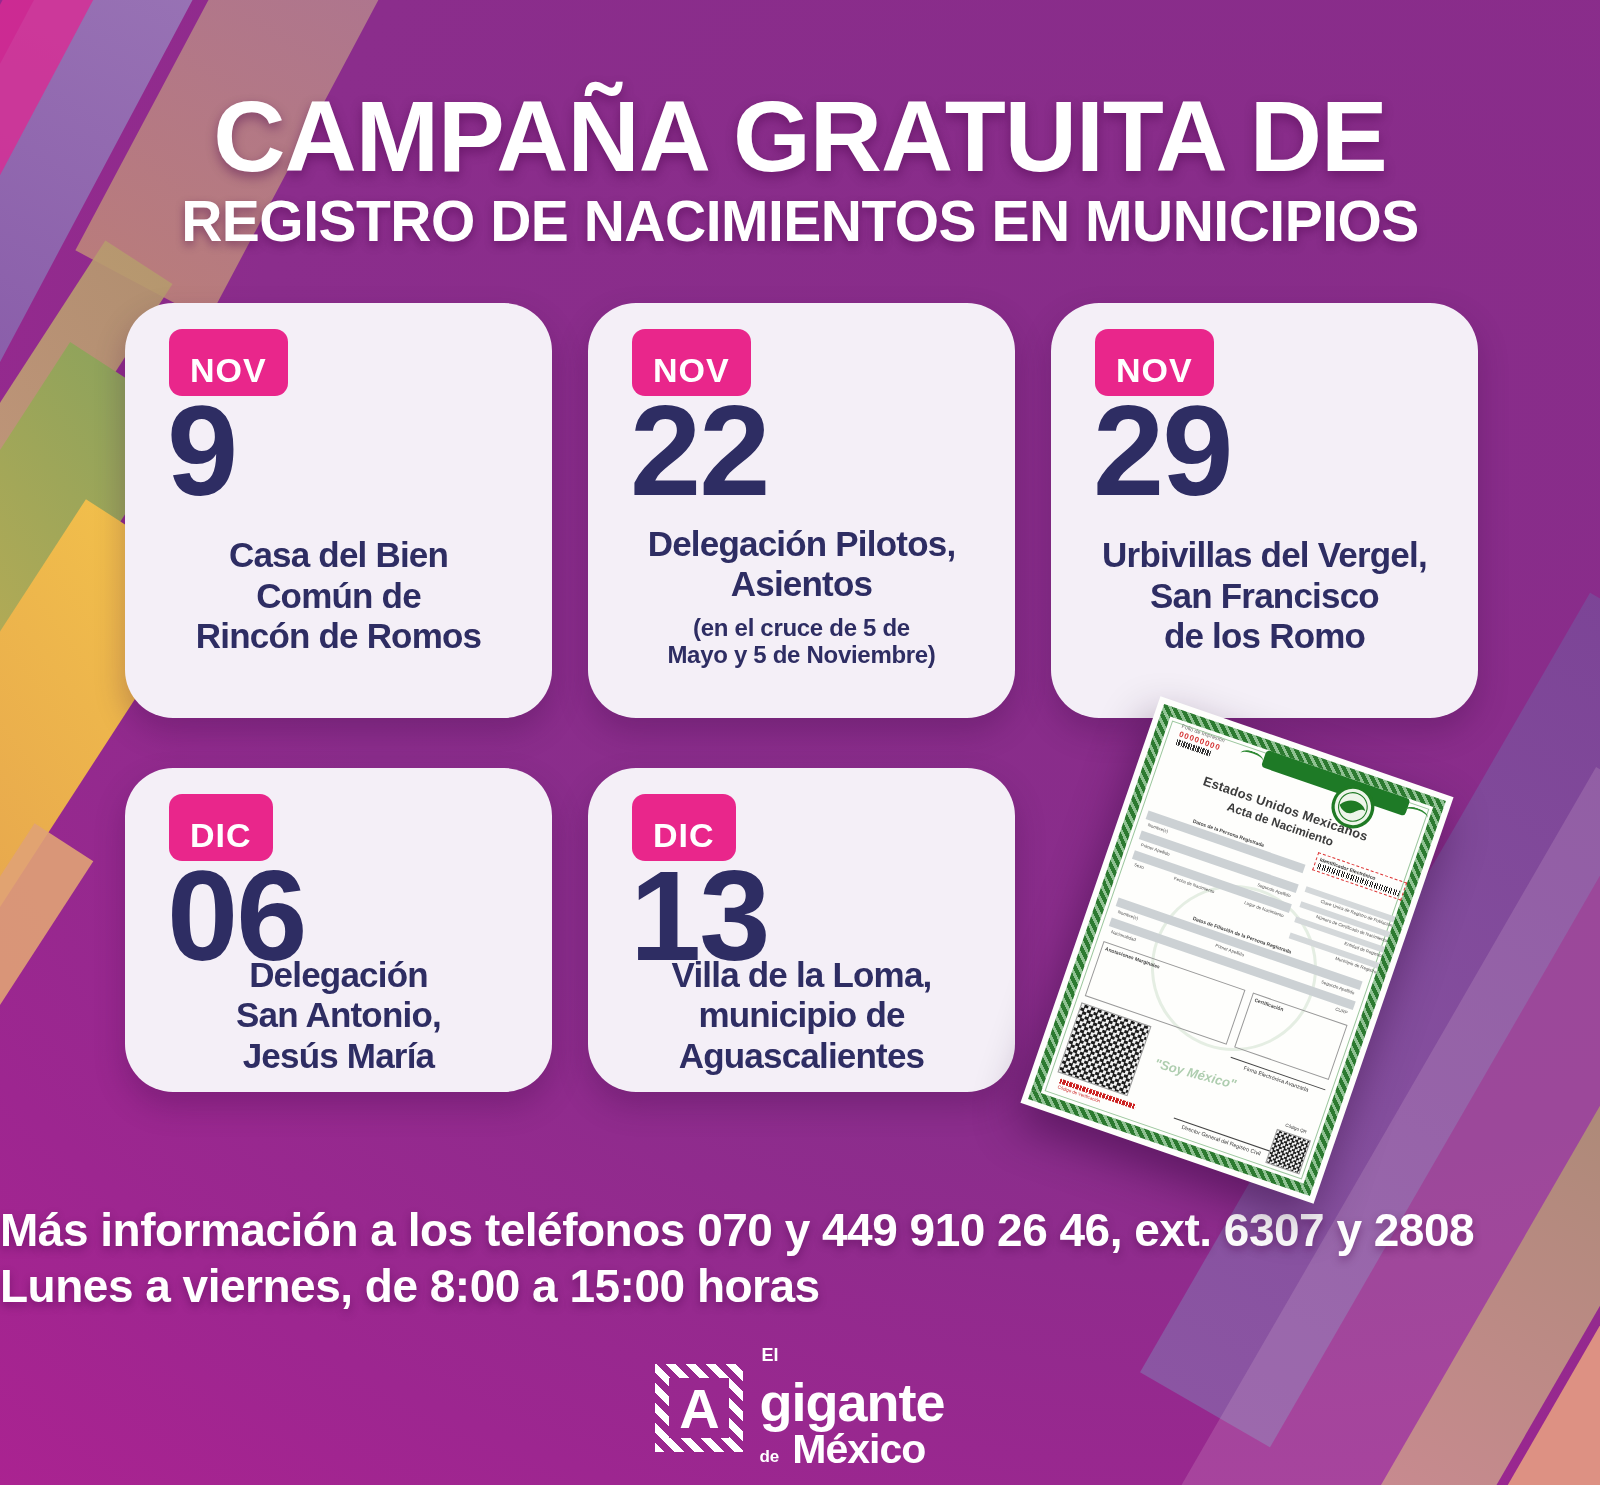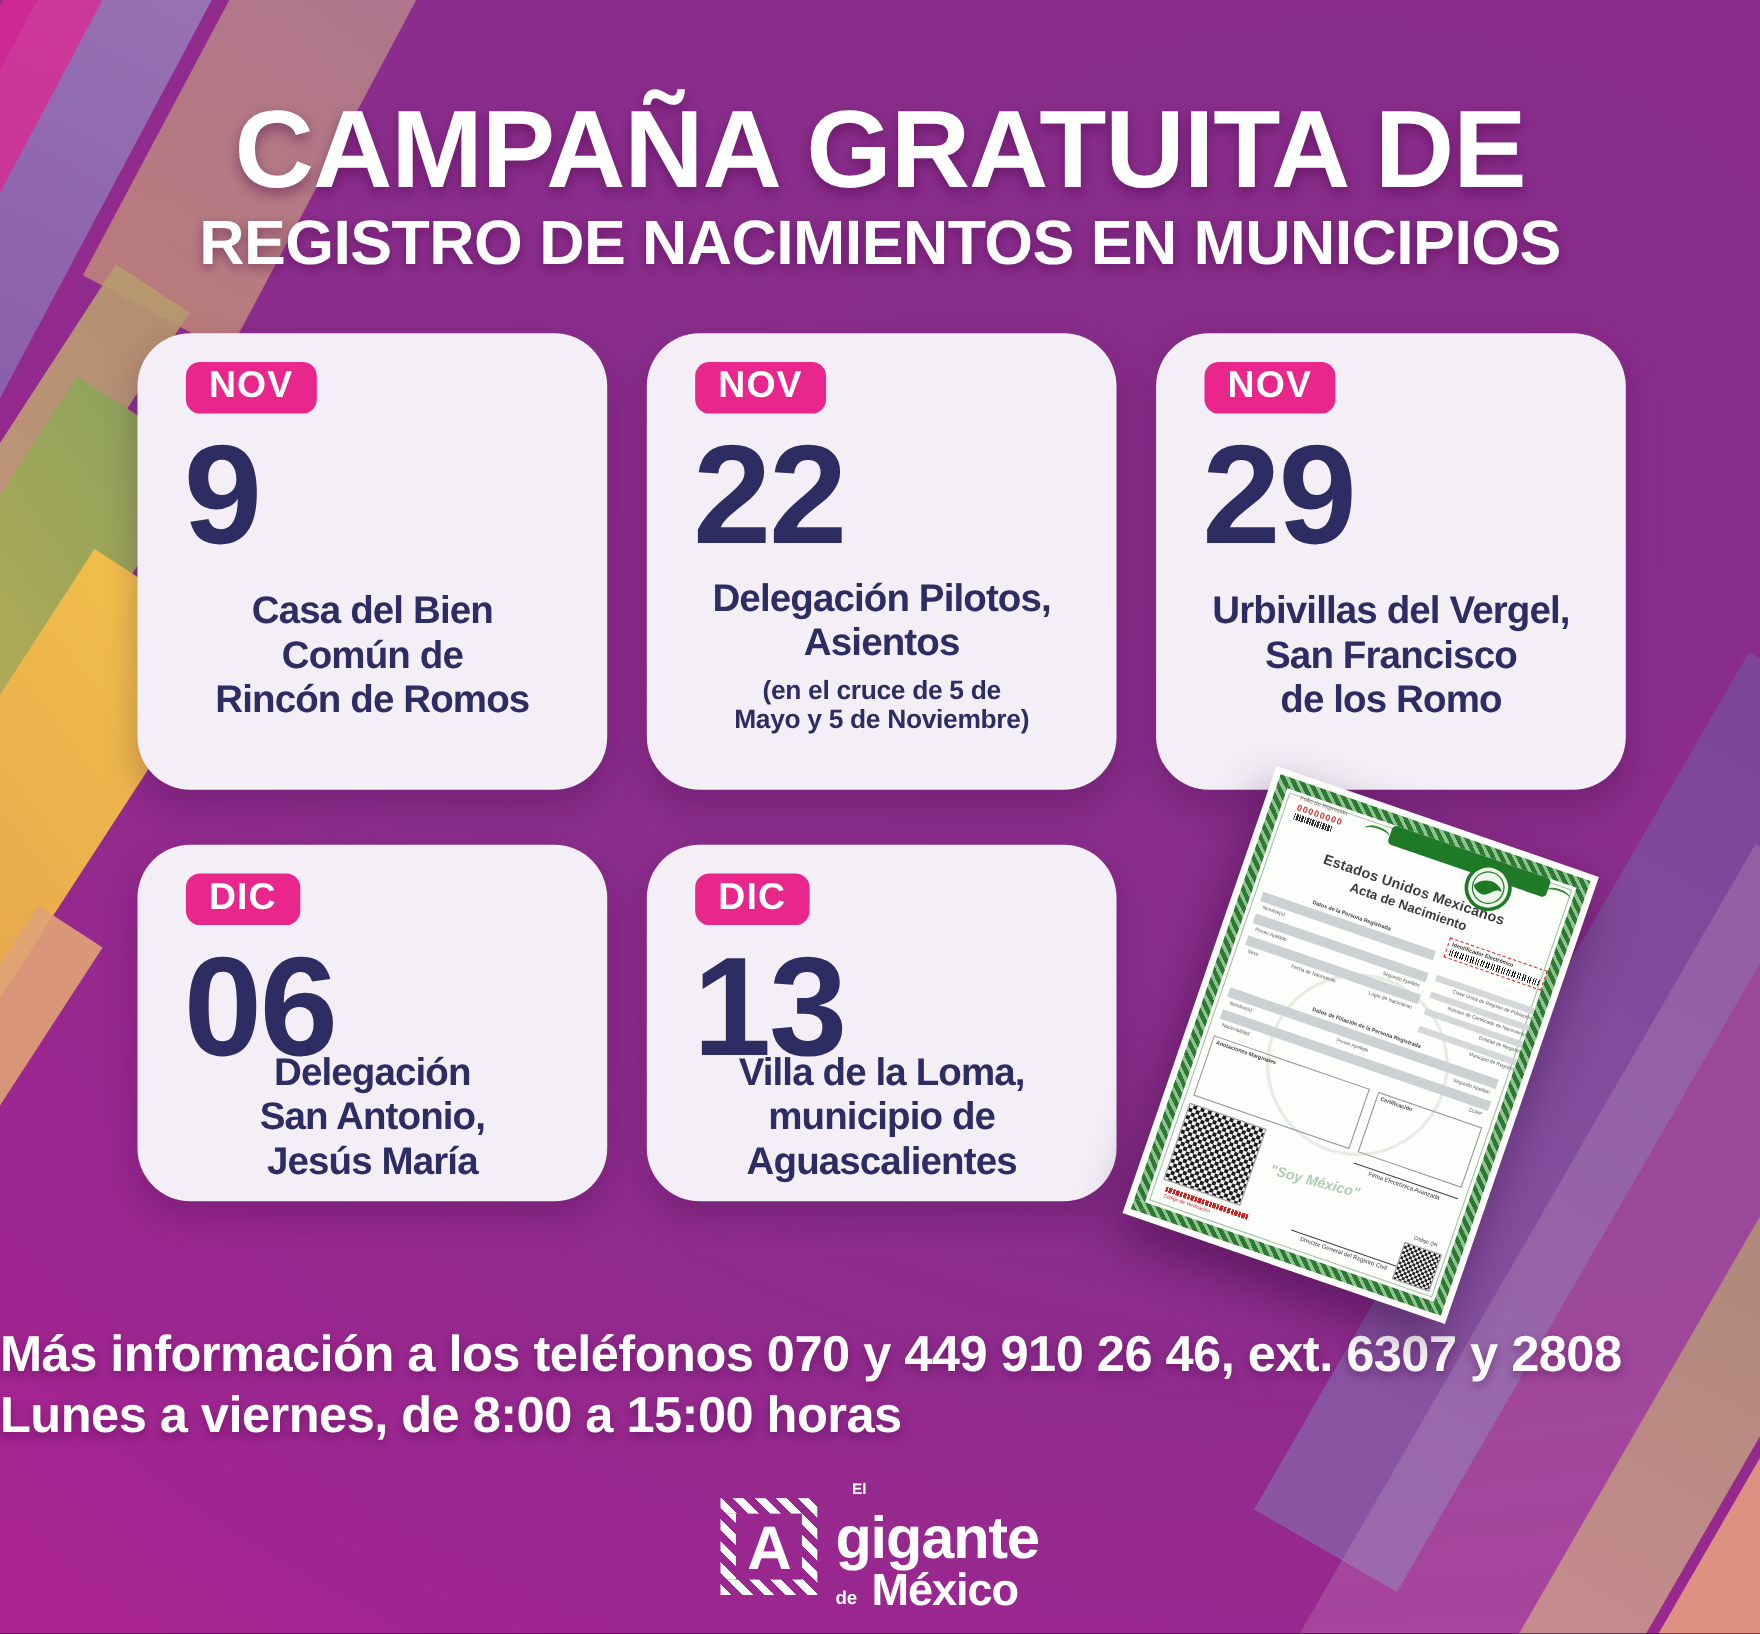--- a/index.html
+++ b/index.html
@@ -30,21 +30,21 @@
   .card{
     position:absolute;width:427px;background:#f4eff7;border-radius:48px;z-index:2;
     box-shadow:0 14px 30px rgba(60,10,70,.28);
   }
   .card.r1{top:303px;height:415px;}
   .card.r2{top:768px;height:324px;}
   .card.c1{left:125px;} .card.c2{left:588px;} .card.c3{left:1051px;}
   .badge{
     position:absolute;left:44px;top:26px;background:#e9268b;color:#fff;
     font-size:34px;font-weight:800;letter-spacing:1px;
-    padding:4px 21px 9px;border-radius:13px;line-height:1;
+    padding:24px 21px 9px;border-radius:13px;line-height:1;
   }
   .day{
     position:absolute;left:42px;top:84px;color:#2e2d63;
     font-size:128px;font-weight:800;line-height:1;letter-spacing:-2px;
   }
   .card-body{
     position:absolute;left:18px;right:18px;top:195px;bottom:24px;
     display:flex;flex-direction:column;align-items:center;justify-content:center;
     text-align:center;
   }
@@ -61,21 +61,21 @@
   .footer-line{font-size:46px;font-weight:800;letter-spacing:-.5px;line-height:1.22;text-shadow:0 4px 9px rgba(70,0,70,.4);}
   
   .logo{position:absolute;left:0;right:0;top:1346px;display:flex;justify-content:center;align-items:center;gap:16px;z-index:3;}
   .monogram{
     width:88px;height:88px;box-sizing:border-box;border:14px solid transparent;
     border-image:repeating-linear-gradient(45deg,#ffffff 0 7px,rgba(255,255,255,0) 7px 14px) 14;
     display:flex;align-items:center;justify-content:center;
   }
   .monogram-a{color:#fff;font-size:56px;font-weight:800;line-height:1;margin-top:2px;}
   .logo-text{color:#fff;text-align:left;line-height:1;}
-  .lt-el{font-size:14px;font-weight:800;margin-left:15px;}
+  .lt-el{font-size:18px;font-weight:800;margin-left:2px;}
   .lt-gigante{font-size:54px;font-weight:800;letter-spacing:-1px;margin-top:11px;}
   .lt-line2{display:flex;align-items:flex-end;margin-top:0px;}
   .lt-de{font-size:17px;font-weight:800;margin-bottom:5px;}
   .lt-mexico{font-size:41px;font-weight:800;letter-spacing:-1px;margin-left:13px;}
   
   .certificate{
     position:absolute;left:1082px;top:735px;width:310px;height:430px;
     transform:rotate(19deg);background:#fefefc;z-index:4;
     box-shadow:0 20px 45px rgba(40,0,50,.45);
   }

